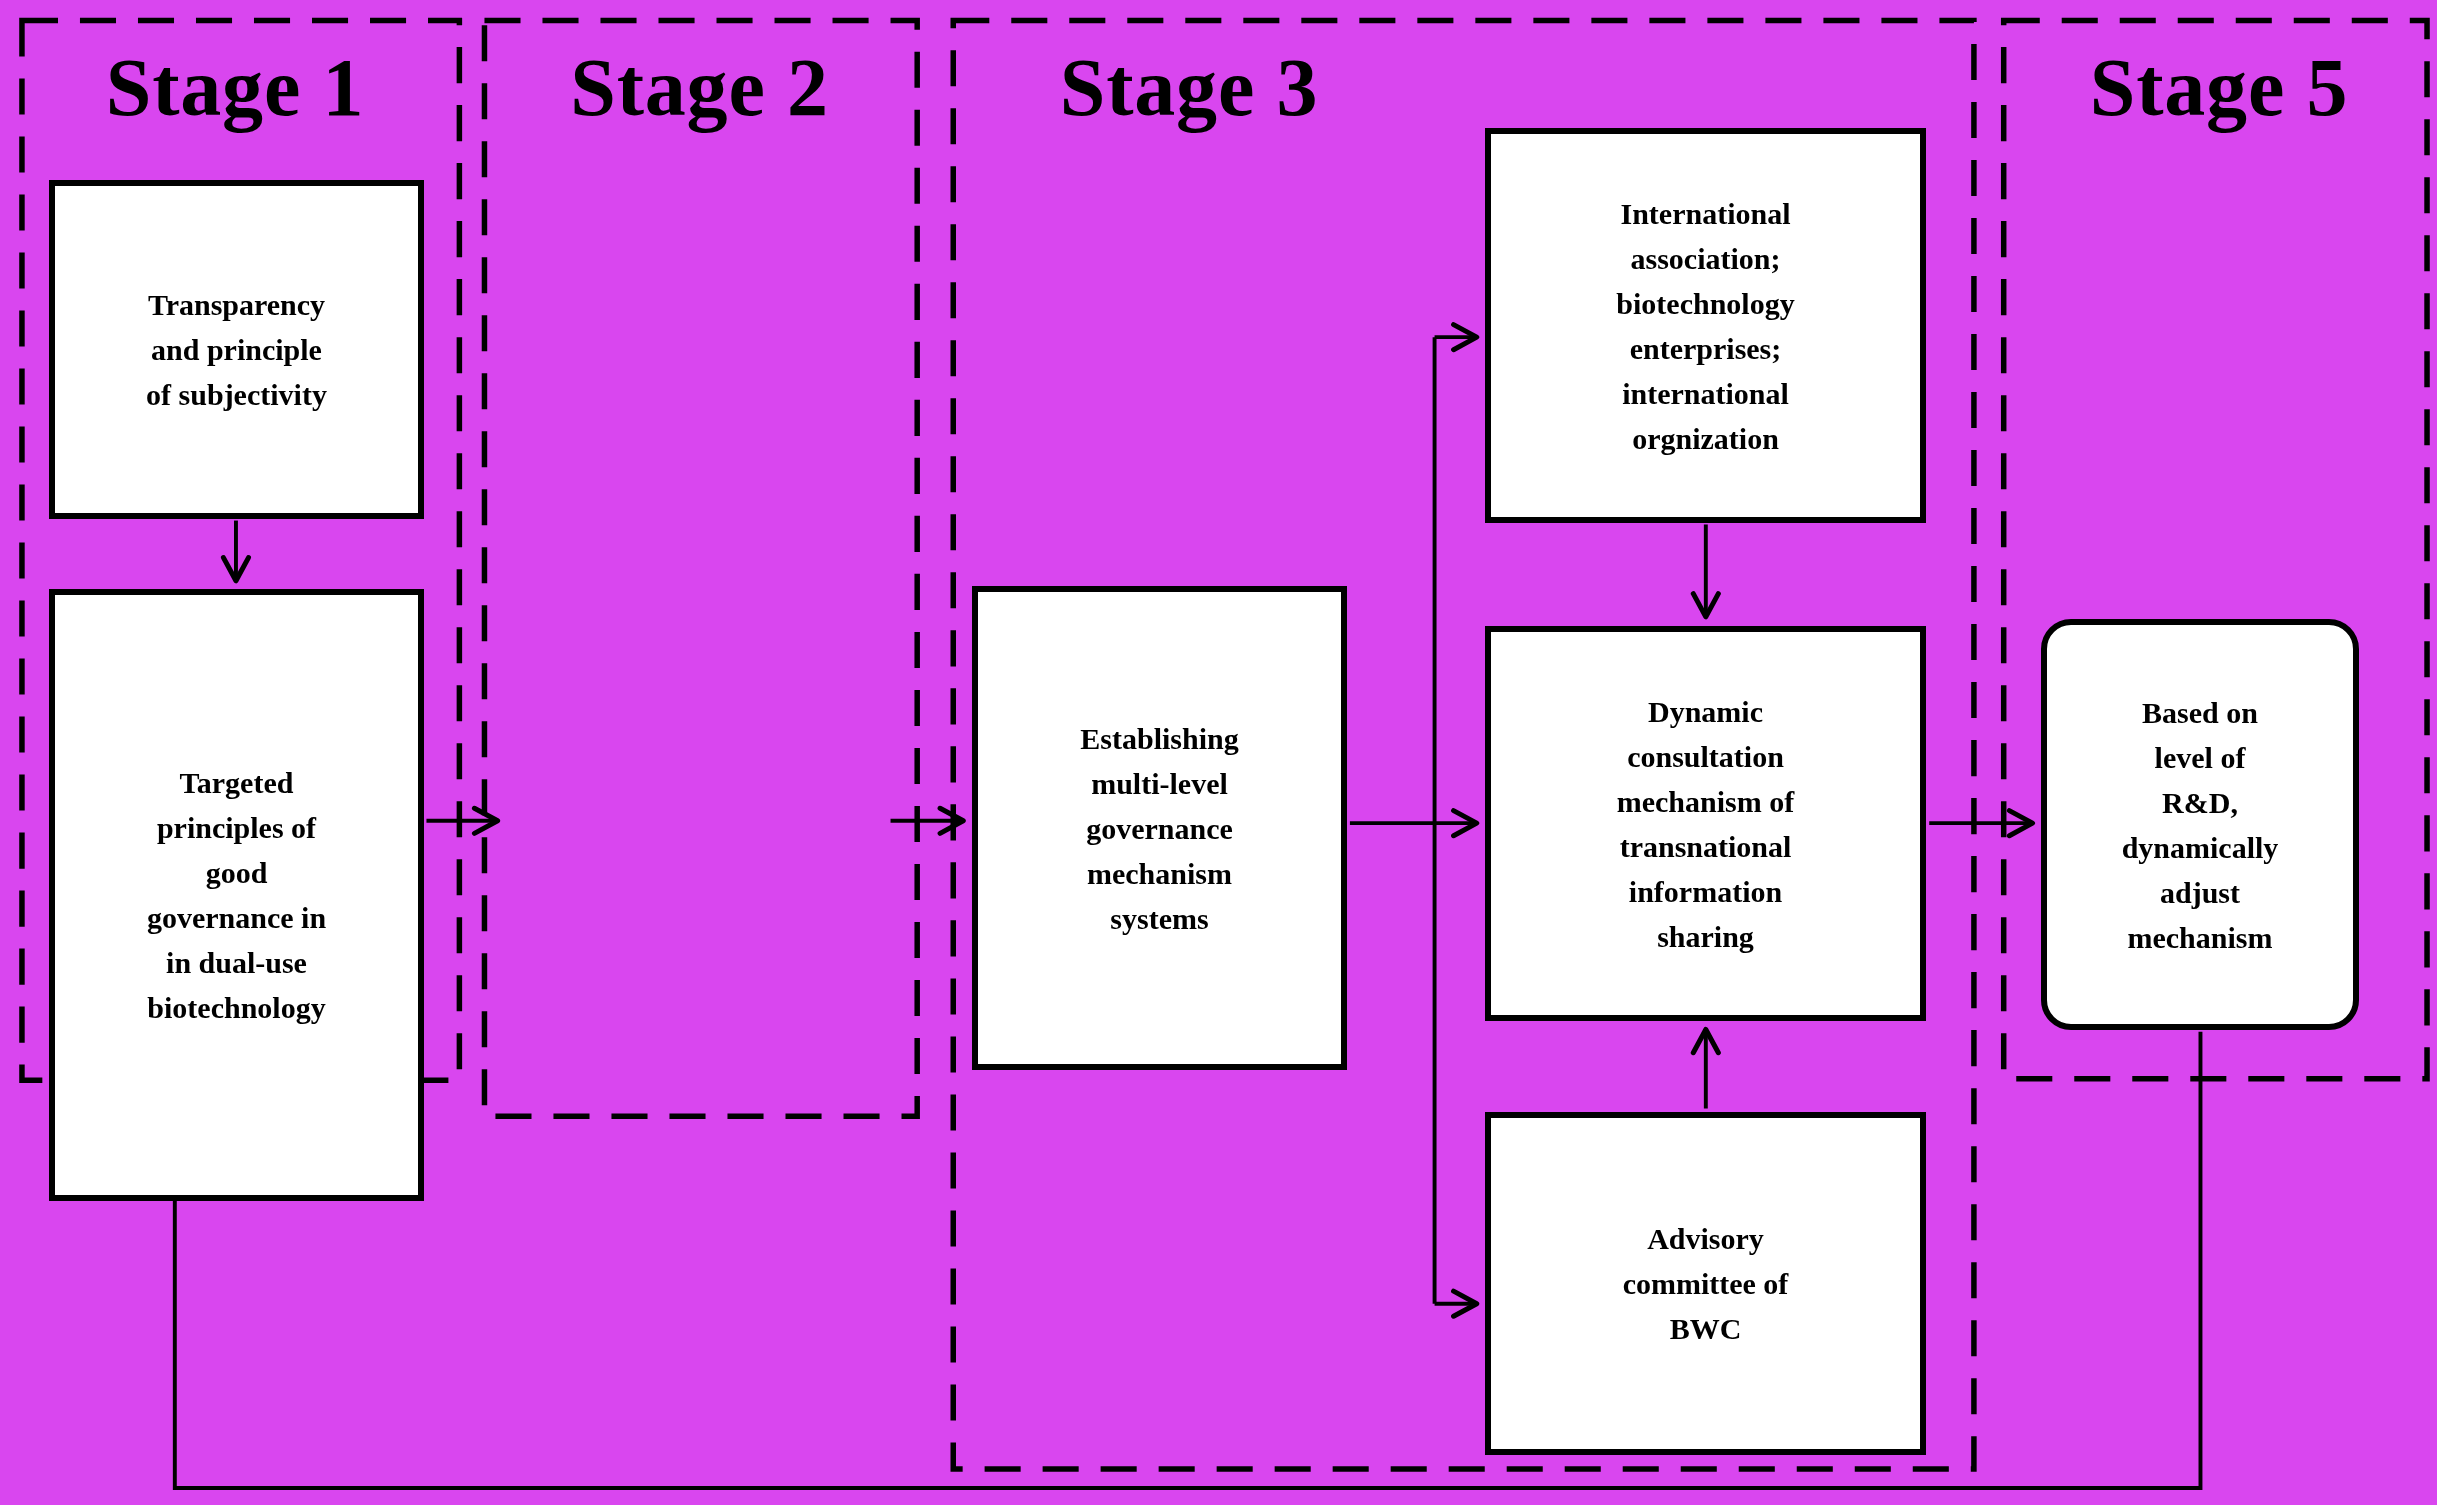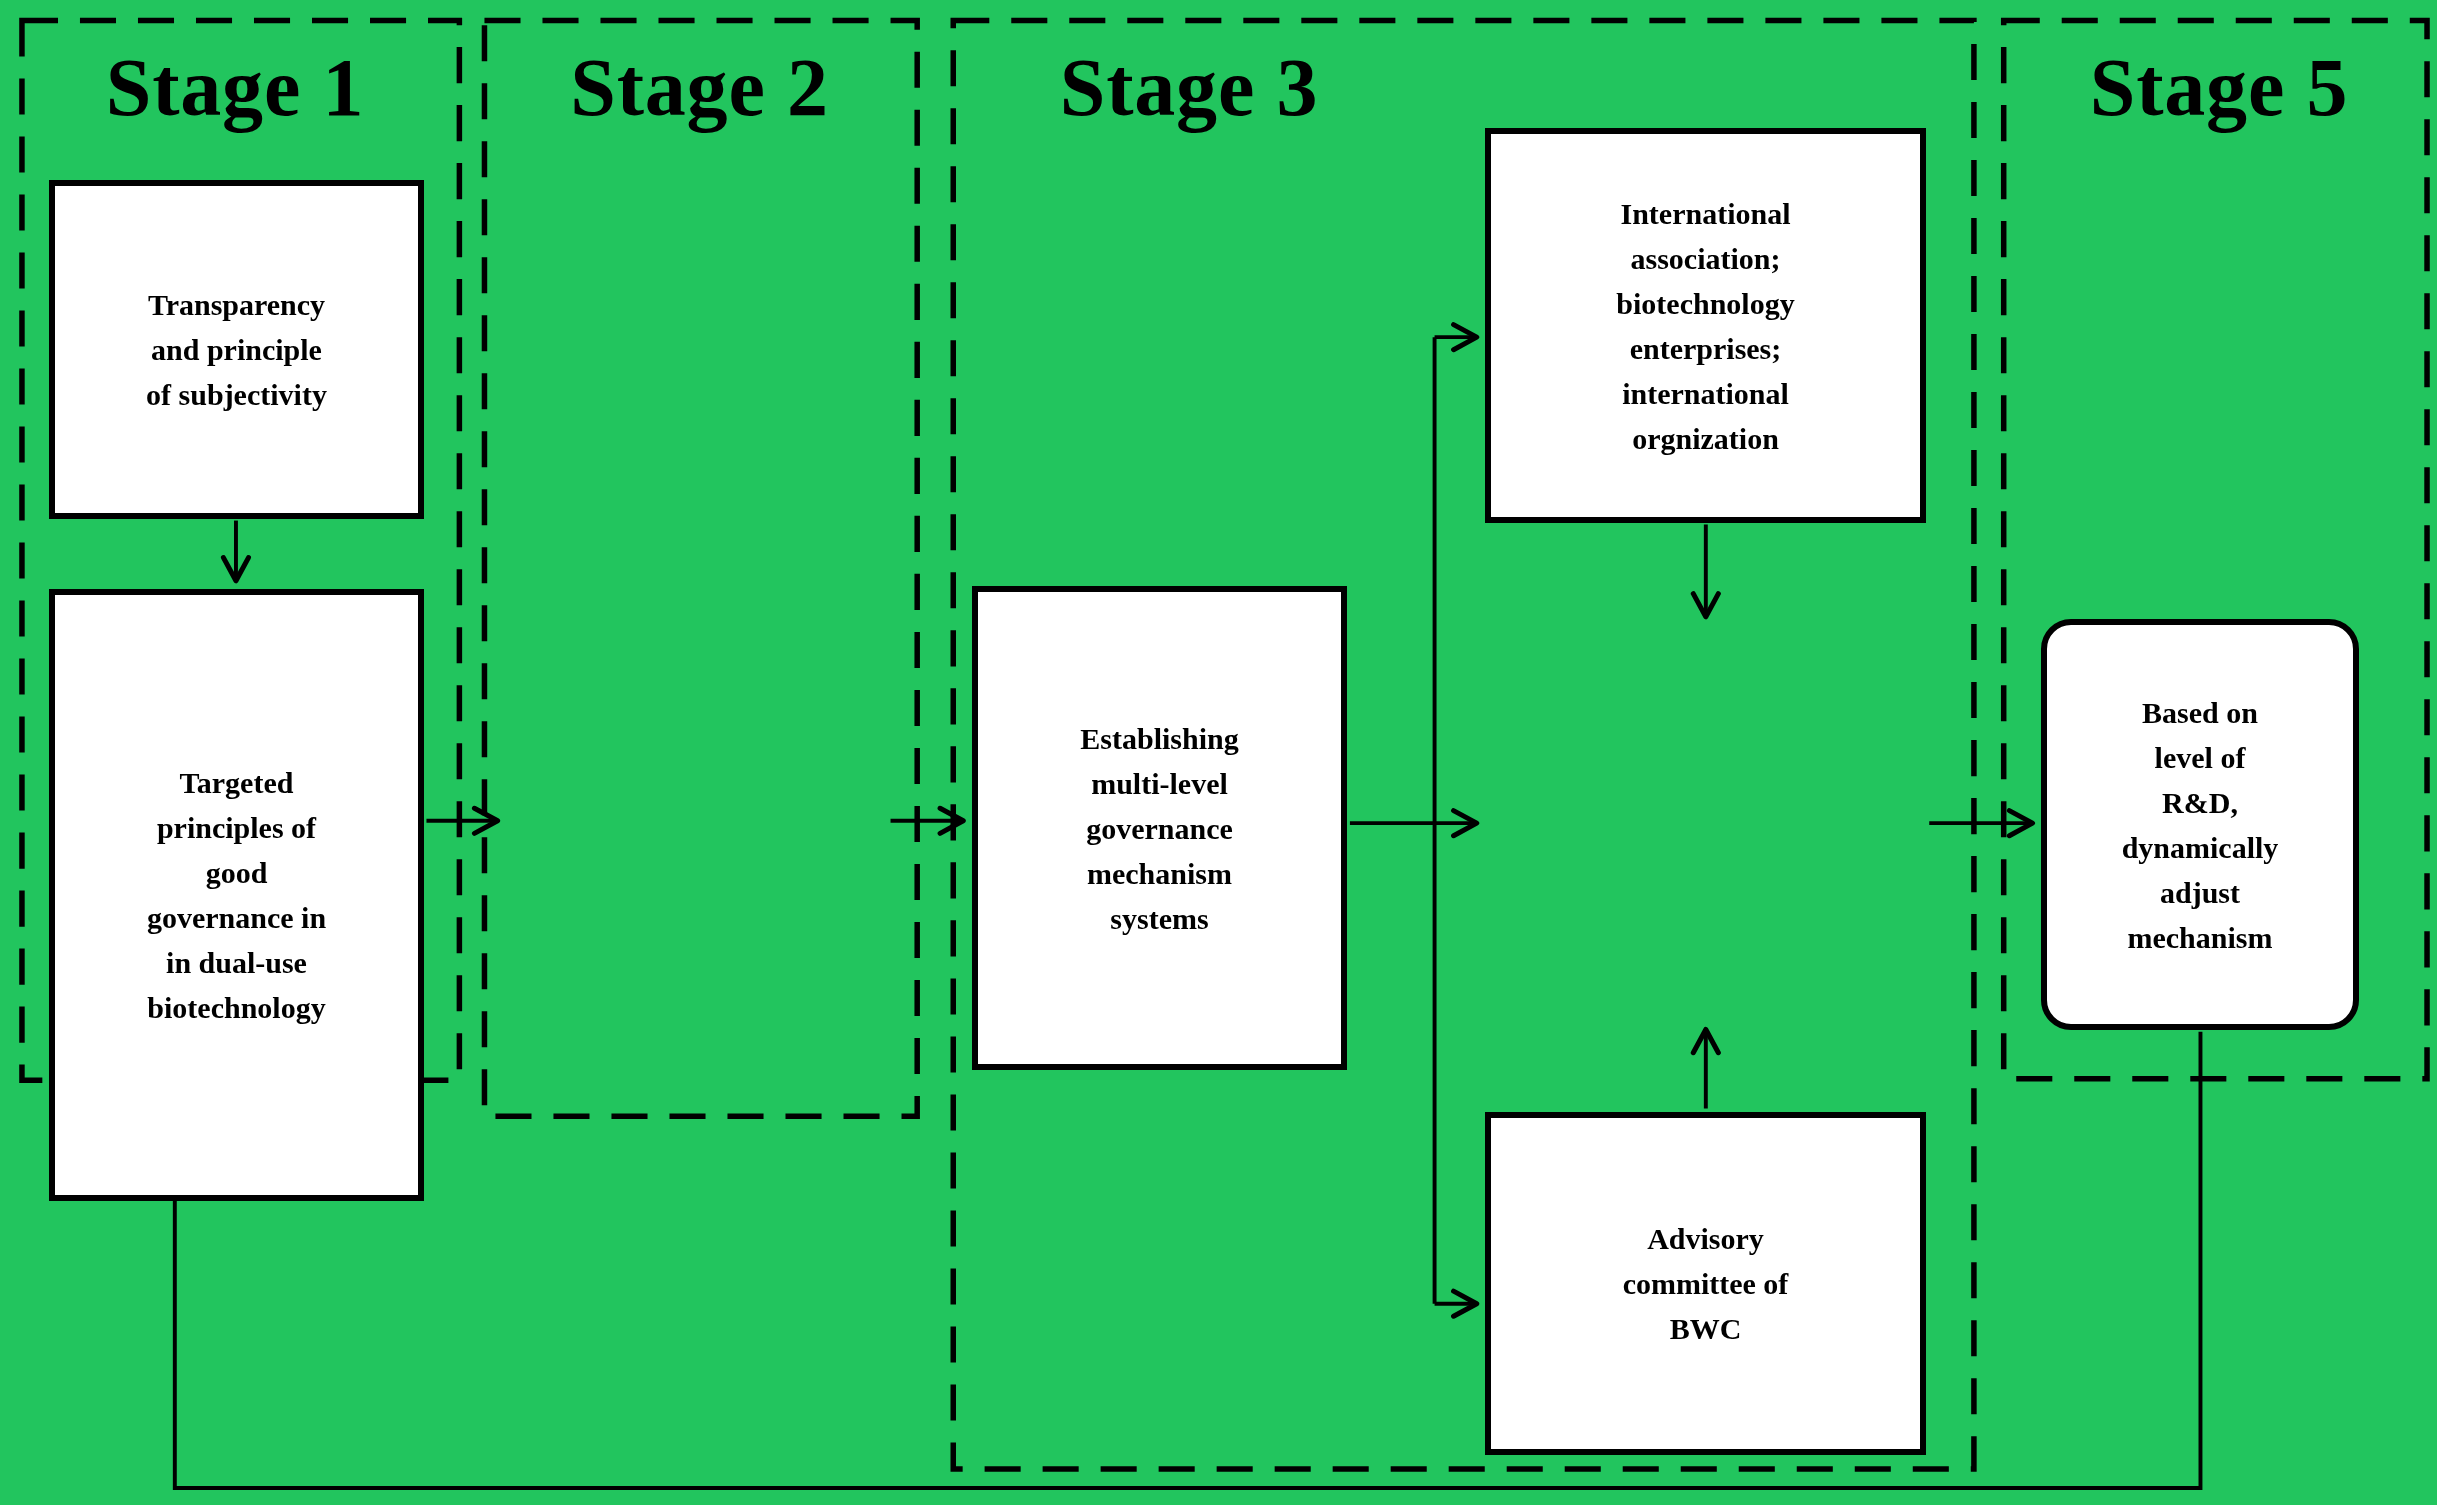--- a/index.html
+++ b/index.html
@@ -1,19 +1,19 @@
 <!DOCTYPE html>
 <html style="font-size:12.5px"><head>
 <meta charset="utf-8">
 <style>
   html,body{margin:0;padding:0;background:#ffffff;}
   #canvas{
     position:relative;
     width:2438px;height:1506px;
-    background:#22c55e;
+    background:#d946ef;
     font-family:"Liberation Serif","DejaVu Serif",serif;
     color:#000;
   }
   #wires{position:absolute;left:0;top:0;width:2438px;height:1506px;}
   .stage-title{
     position:absolute;
     font-size:82px;
     font-weight:bold;
     text-align:center;
     letter-spacing:0.8px;
@@ -87,20 +87,26 @@
 mechanism
 systems</div>
 
   <div class="node" style="left:1485px;top:128px;width:441px;height:395px;">International
 association;
 biotechnology
 enterprises;
 international
 orgnization</div>
 
+  <div class="node" style="left:1485px;top:626px;width:441px;height:395px;">Dynamic
+consultation
+mechanism of
+transnational
+information
+sharing</div>
 
   <div class="node" style="left:1485px;top:1112px;width:441px;height:343px;">Advisory
 committee of
 BWC</div>
 
   <div class="node" style="left:2041px;top:619px;width:318px;height:411px;border-radius:30px;">Based on
 level of
 R&amp;D,
 dynamically
 adjust

